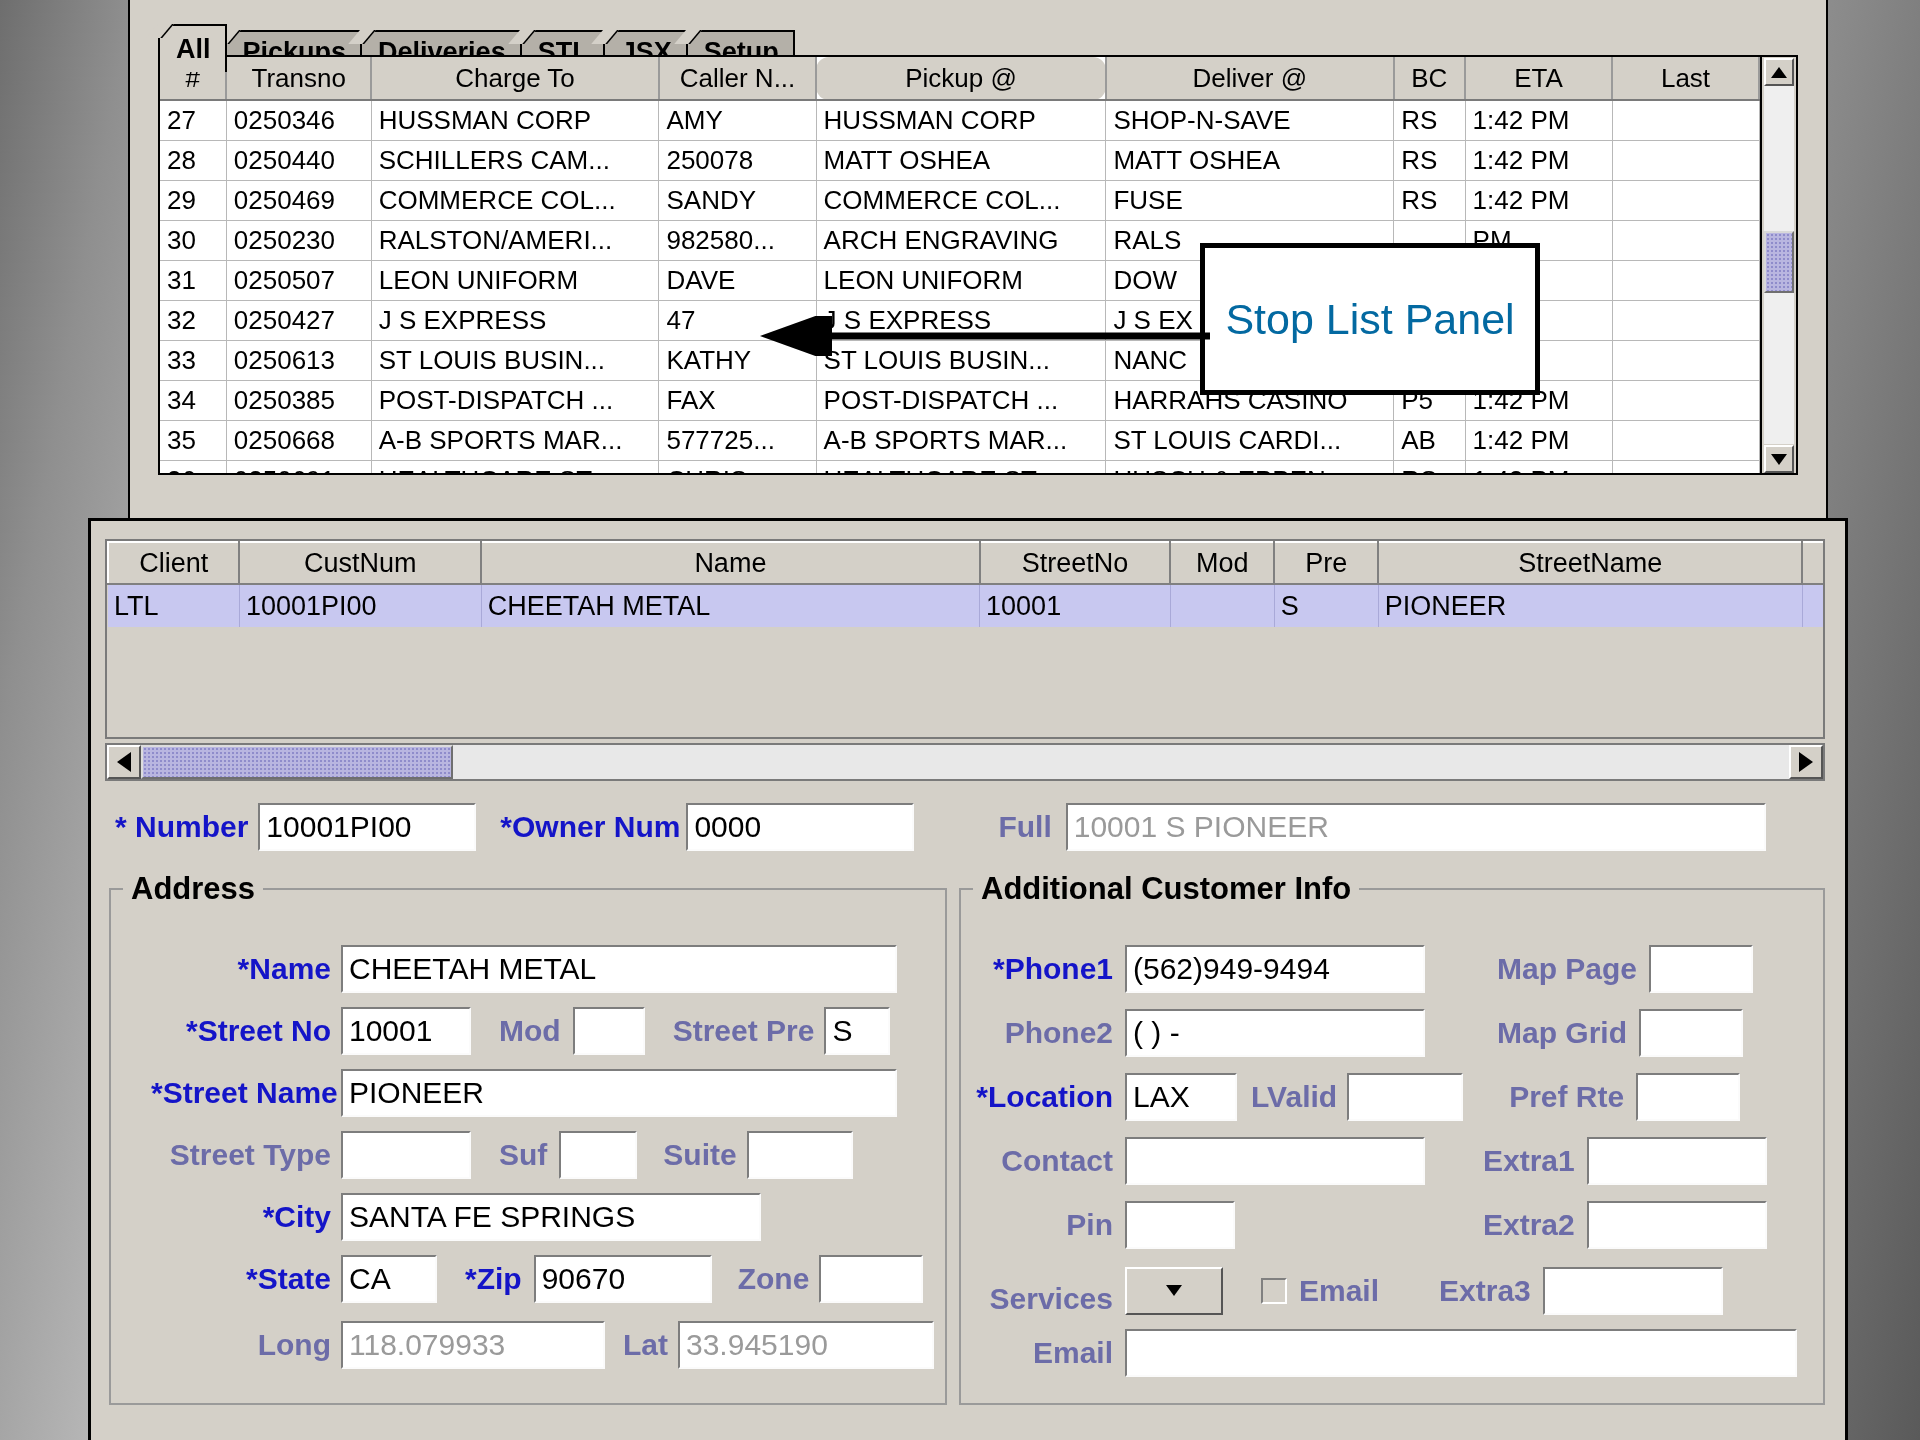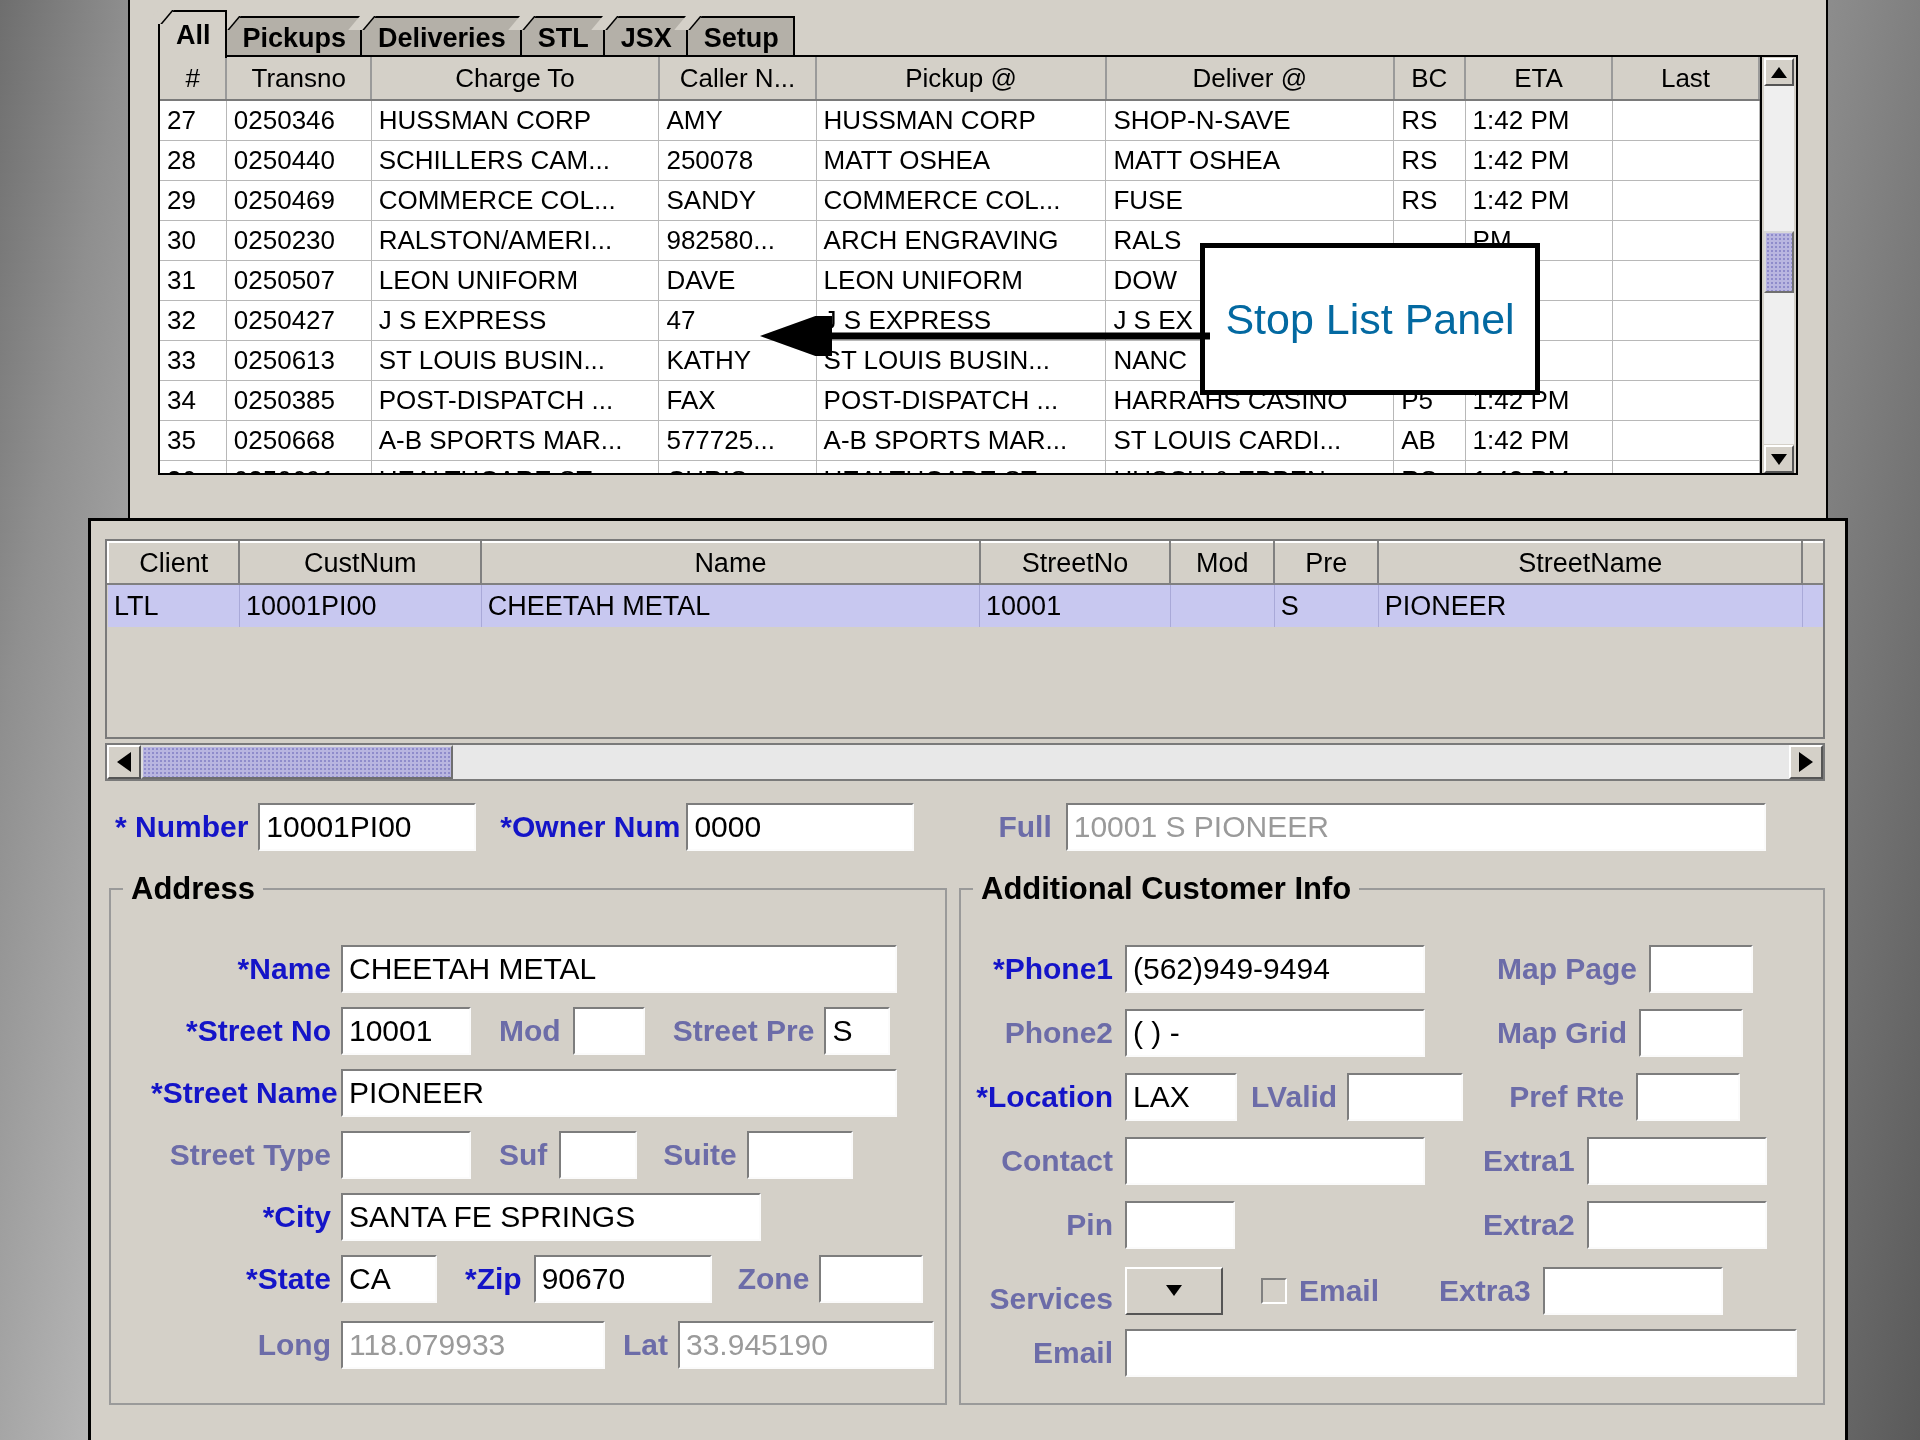--- a/index.html
+++ b/index.html
@@ -18,21 +18,21 @@
     position: absolute;
     left: 128px; top: 0px;
     width: 1700px; height: 540px;
     background: #d4d0c8;
     border: 2px solid #000;
     border-top: none;
     box-sizing: border-box;
   }
   .tabstrip {
     position: absolute;
-    left: 28px; top: 10px;
+    left: 28px; top: 24px;
     height: 48px;
     display: flex;
     align-items: flex-end;
   }
   .tab {
     height: 42px;
     background: #b4b0a8;
     border: 2px solid #000;
     border-bottom: none;
     margin-right: -2px;
@@ -100,21 +100,21 @@
     white-space: nowrap;
     overflow: hidden;
     color: #000;
     background: #fff;
     font-size: 26px;
   }
   .c-num { width: 52px; text-align: left; }
   .c-trans { width: 128px; }
   .c-charge { width: 268px; }
   .c-caller { width: 140px; }
-  .c-pickup { width: 270px; }
+  .c-pickup { width: 270px; border-radius: 13px; }
   .c-deliver { width: 268px; }
   .c-bc { width: 56px; }
   .c-eta { width: 130px; }
   .c-last { width: 130px; }
 
   .vscroll {
     width: 34px;
     background: #d4d0c8;
     border-left: 2px solid #000;
     display: flex; flex-direction: column;

